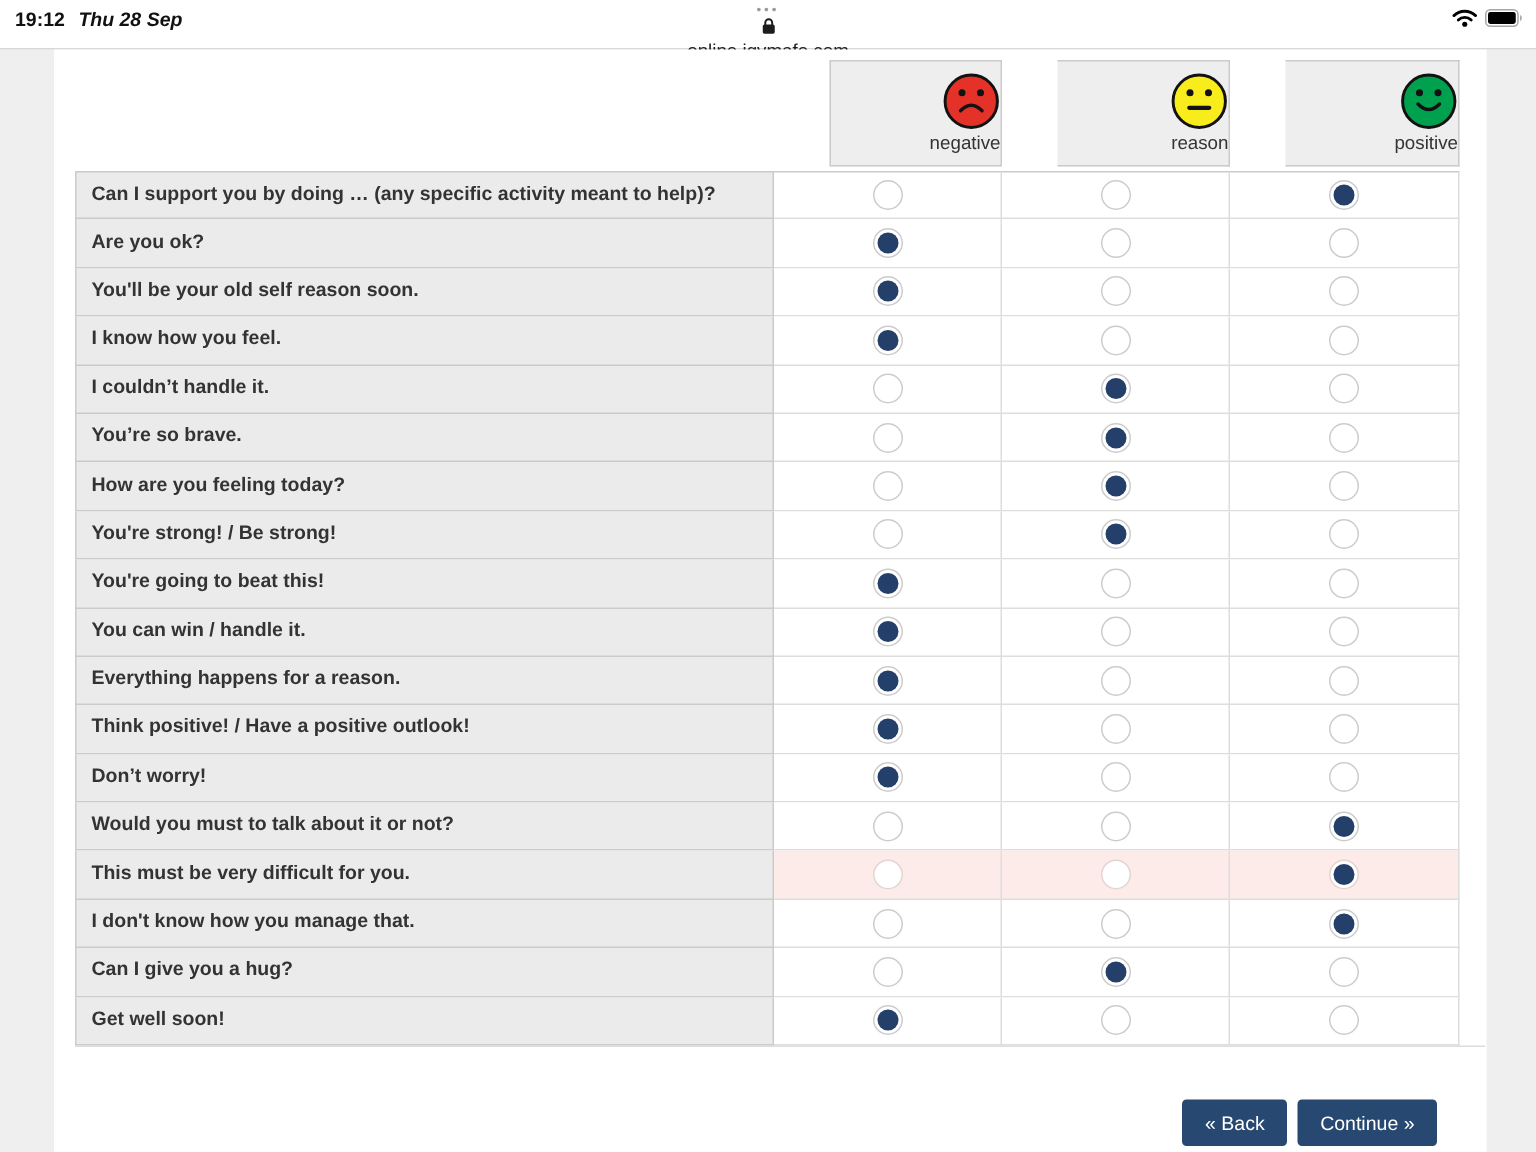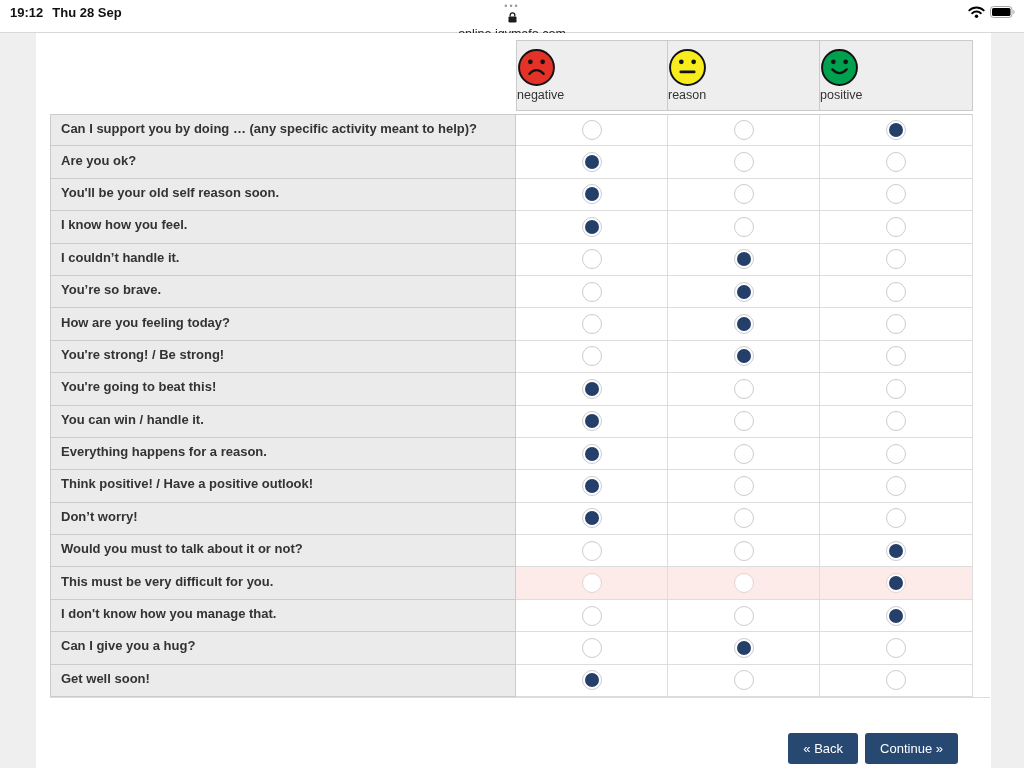--- a/index.html
+++ b/index.html
@@ -3,37 +3,37 @@
 <meta charset="utf-8">
 <style>
   * { margin:0; padding:0; box-sizing:border-box; }
   html,body { width:1024px; height:768px; overflow:hidden;
     font-family:"Liberation Sans","DejaVu Sans",sans-serif; background:#efefef; }
 
   
   .status-bar { position:absolute; left:0; top:0; width:1024px; height:33px;
     background:#fff; border-bottom:1px solid #d8d8d8; }
   .sb-left { position:absolute; left:10px; top:5px; font-size:13px; font-weight:700; color:#111; }
-  .sb-left .sb-date { margin-left:9px; }
+  .sb-left .sb-date { margin-left:9px;font-style:italic; }
   .sb-center { position:absolute; left:0; right:0; top:2px; text-align:center; }
   .tab-dots { font-size:9px; letter-spacing:2px; color:#9a9a9e; line-height:8px; }
   .url-row { display:flex; align-items:center; justify-content:center; gap:4px;
     font-size:12.5px; color:#1c1c1e; margin-top:2px;flex-direction:column; }
   .sb-right { position:absolute; right:8px; top:6px; display:flex; align-items:center; gap:5px; }
 
   
   .content { position:absolute; left:36px; top:33px; width:955px; bottom:0; background:#fff; }
   .table-wrap { position:absolute; left:14px; top:7px; width:923px; }
 
   .hgrid, .bgrid { display:grid; grid-template-columns:466px 152px 152px 153px; }
   .hgrid { grid-auto-rows:71px; }
   .corner { background:transparent; }
   .hcell { background:#eeeeee; border:1px solid #cbcbcb; border-left:none;
-    display:flex; flex-direction:column; align-items:flex-start; justify-content:flex-start;
-    padding-top:7px; }
+    display:flex; flex-direction:column; align-items:flex-end; justify-content:flex-start;
+    padding-top:7px;margin-left:37px; }
   .hcell.first { border-left:1px solid #cbcbcb; }
   .hlabel { font-size:12.5px; color:#333; margin-top:1px; }
 
   .bgrid { margin-top:3px; grid-auto-rows:32.4px; }
   .scell { background:#ebebeb; border-left:1px solid #cbcbcb; border-right:1px solid #cbcbcb;
     border-bottom:1px solid #cbcbcb; display:flex; align-items:center;
     padding:0 8px 4px 10px; font-size:13px; font-weight:700; color:#333;
     white-space:nowrap; overflow:hidden; }
   .acell { background:#fff; border-right:1px solid #dddddd; border-bottom:1px solid #dddddd;
     display:flex; align-items:center; justify-content:center; }

